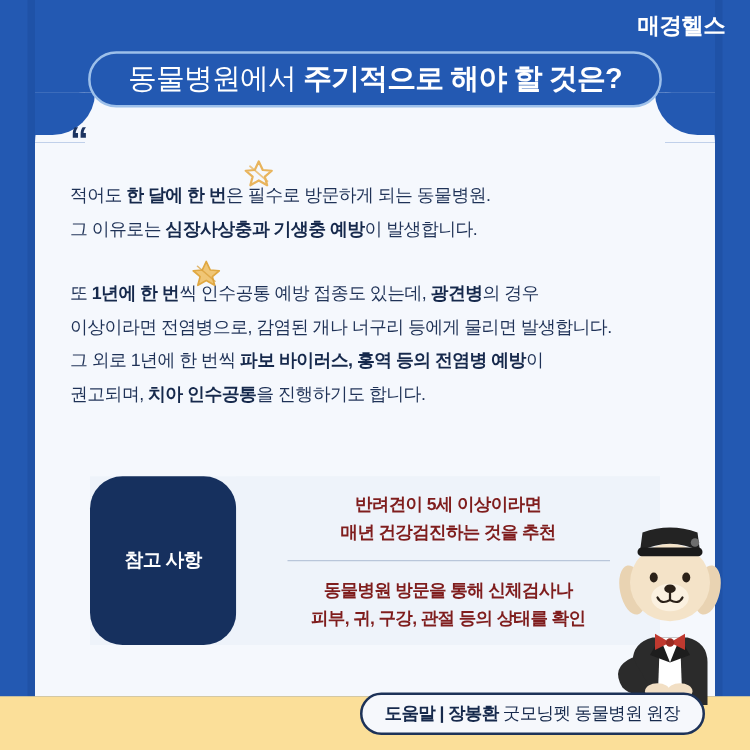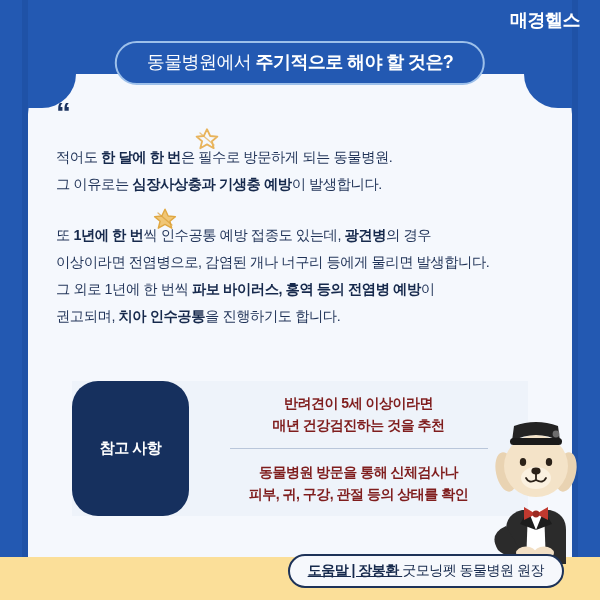--- a/index.html
+++ b/index.html
@@ -58,21 +58,21 @@
     z-index: 6;
     background: #2359b2;
     border: 2px solid #9dc0ea;
     border-radius: 26px;
     padding: 7px 30px 9px;
     white-space: nowrap;
     box-sizing: border-box;
   }
   .title-pill span {
     color: #ffffff;
-    font-size: 18px;
+    font-size: 23px;
     line-height: 24px;
     letter-spacing: -0.6px;
   }
   .title-pill .t-light { font-weight: 400; }
   .title-pill .t-bold  { font-weight: 700; }
 
   
   .card-white {
     position: absolute;
     left: 28px;
@@ -230,21 +230,21 @@
     border-radius: 18px;
     padding: 4px 18px 6px;
     white-space: nowrap;
   }
   .credit-pill span {
     color: #16294c;
     font-size: 14px;
     line-height: 20px;
     letter-spacing: -0.5px;
   }
-  .credit-pill .c-bold { font-weight: 700; text-decoration: underline; }
+  .credit-pill .c-bold { font-weight: 700; }
   .credit-pill .c-reg  { font-weight: 400; }
 
   
   .mascot {
     position: absolute;
     z-index: 8;
     right: 6px;
     bottom: 36px;
     width: 118px;
     height: 150px;

